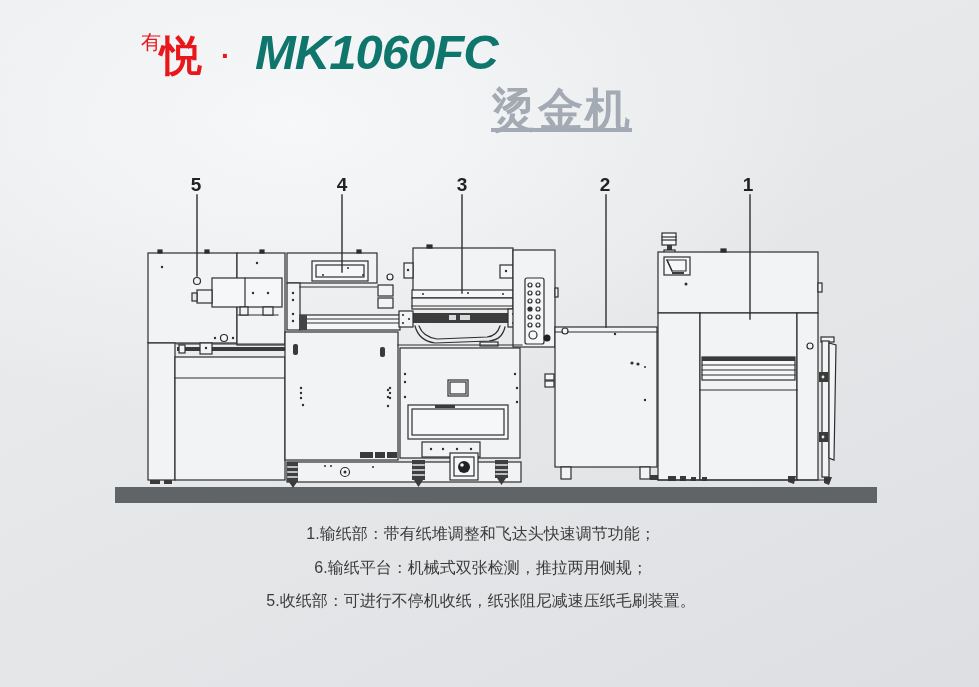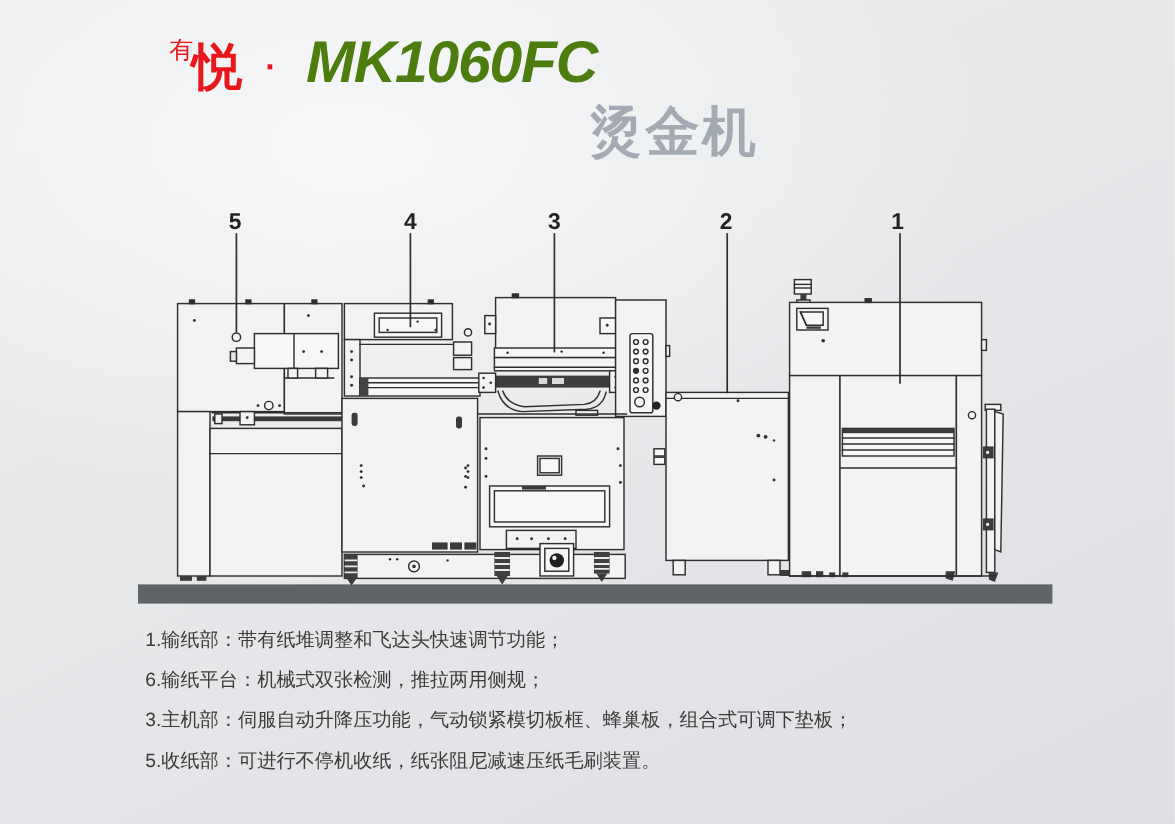--- a/index.html
+++ b/index.html
@@ -8,28 +8,28 @@
     font-family:"Liberation Sans","DejaVu Sans",sans-serif;
     background:
       radial-gradient(ellipse 900px 500px at 30% 18%, rgba(248,249,250,.9) 0%, rgba(248,249,250,0) 60%),
       linear-gradient(155deg,#ebedef 0%,#e6e8ea 45%,#dddfe2 100%);
   }
   .abs{position:absolute;}
   
   .t-prefix{left:141px;top:31px;font-size:20px;line-height:22px;color:var(--red);font-weight:400;}
   .t-brand{left:160px;top:34px;font-size:42px;line-height:44px;color:var(--red);font-weight:700;}
   .t-dot{left:221px;top:42px;font-size:28px;line-height:28px;color:var(--red);font-weight:700;}
-  .t-model{left:255px;top:26px;font-size:49px;line-height:52px;color:#4d7c0f;font-weight:700;font-style:italic;letter-spacing:-1px;}
-  .t-sub{left:491px;top:86px;font-size:45px;line-height:48px;color:#a4aab4;font-weight:700;letter-spacing:2px;}
+  .t-model{left:255px;top:26px;font-size:49px;line-height:52px;color:#0f766e;font-weight:700;font-style:italic;letter-spacing:-1px;}
+  .t-sub{left:491px;top:86px;font-size:45px;line-height:48px;color:#a4aab4;font-weight:700;letter-spacing:2px;text-decoration:underline;}
   
   .diagram{left:113px;top:176px;width:766px;height:332px;}
   svg text.num{font-family:"Liberation Sans","DejaVu Sans",sans-serif;font-weight:700;font-size:19px;fill:#222;}
   
   .features{left:121px;top:517px;width:720px;color:#3b3b3b;font-size:16px;font-weight:500;}
-  .features .row{height:33.5px;line-height:33.5px;white-space:nowrap;}
+  .features .row{height:33.5px;line-height:33.5px;white-space:nowrap;text-align:center;}
 </style>
 </head>
 <body>
 
 <div class="abs t-prefix">有</div>
 <div class="abs t-brand">悦</div>
 <div class="abs t-dot">·</div>
 <div class="abs t-model">MK1060FC</div>
 <div class="abs t-sub">烫金机</div>
 
@@ -304,15 +304,14 @@
       <text class="num" x="635" y="15" text-anchor="middle" stroke="none">1</text>
       <line x1="637" y1="19" x2="637" y2="143"></line>
     </g>
   </g>
 </svg>
 </div>
 
 <div class="abs features">
   <div class="row">1.输纸部：带有纸堆调整和飞达头快速调节功能；</div>
   <div class="row">6.输纸平台：机械式双张检测，推拉两用侧规；</div>
-  <div class="row">3.主机部：伺服自动升降压功能，气动锁紧模切板框、蜂巢板，组合式可调下垫板；</div>
   <div class="row">5.收纸部：可进行不停机收纸，纸张阻尼减速压纸毛刷装置。</div>
 </div>
 
 </body></html>

